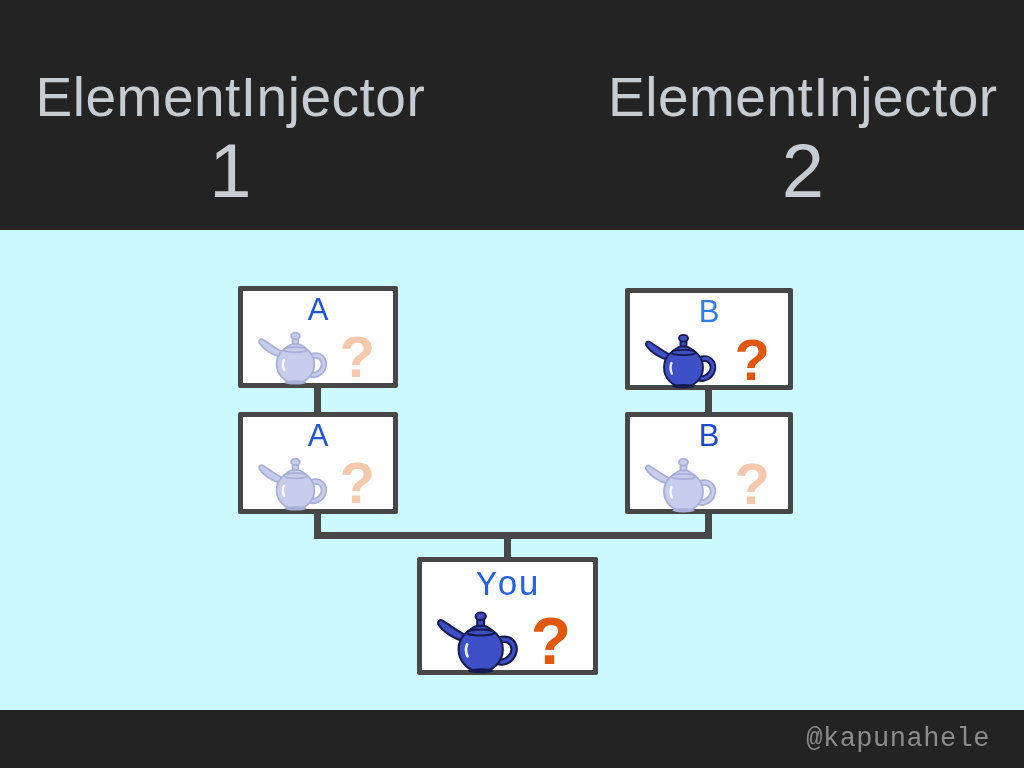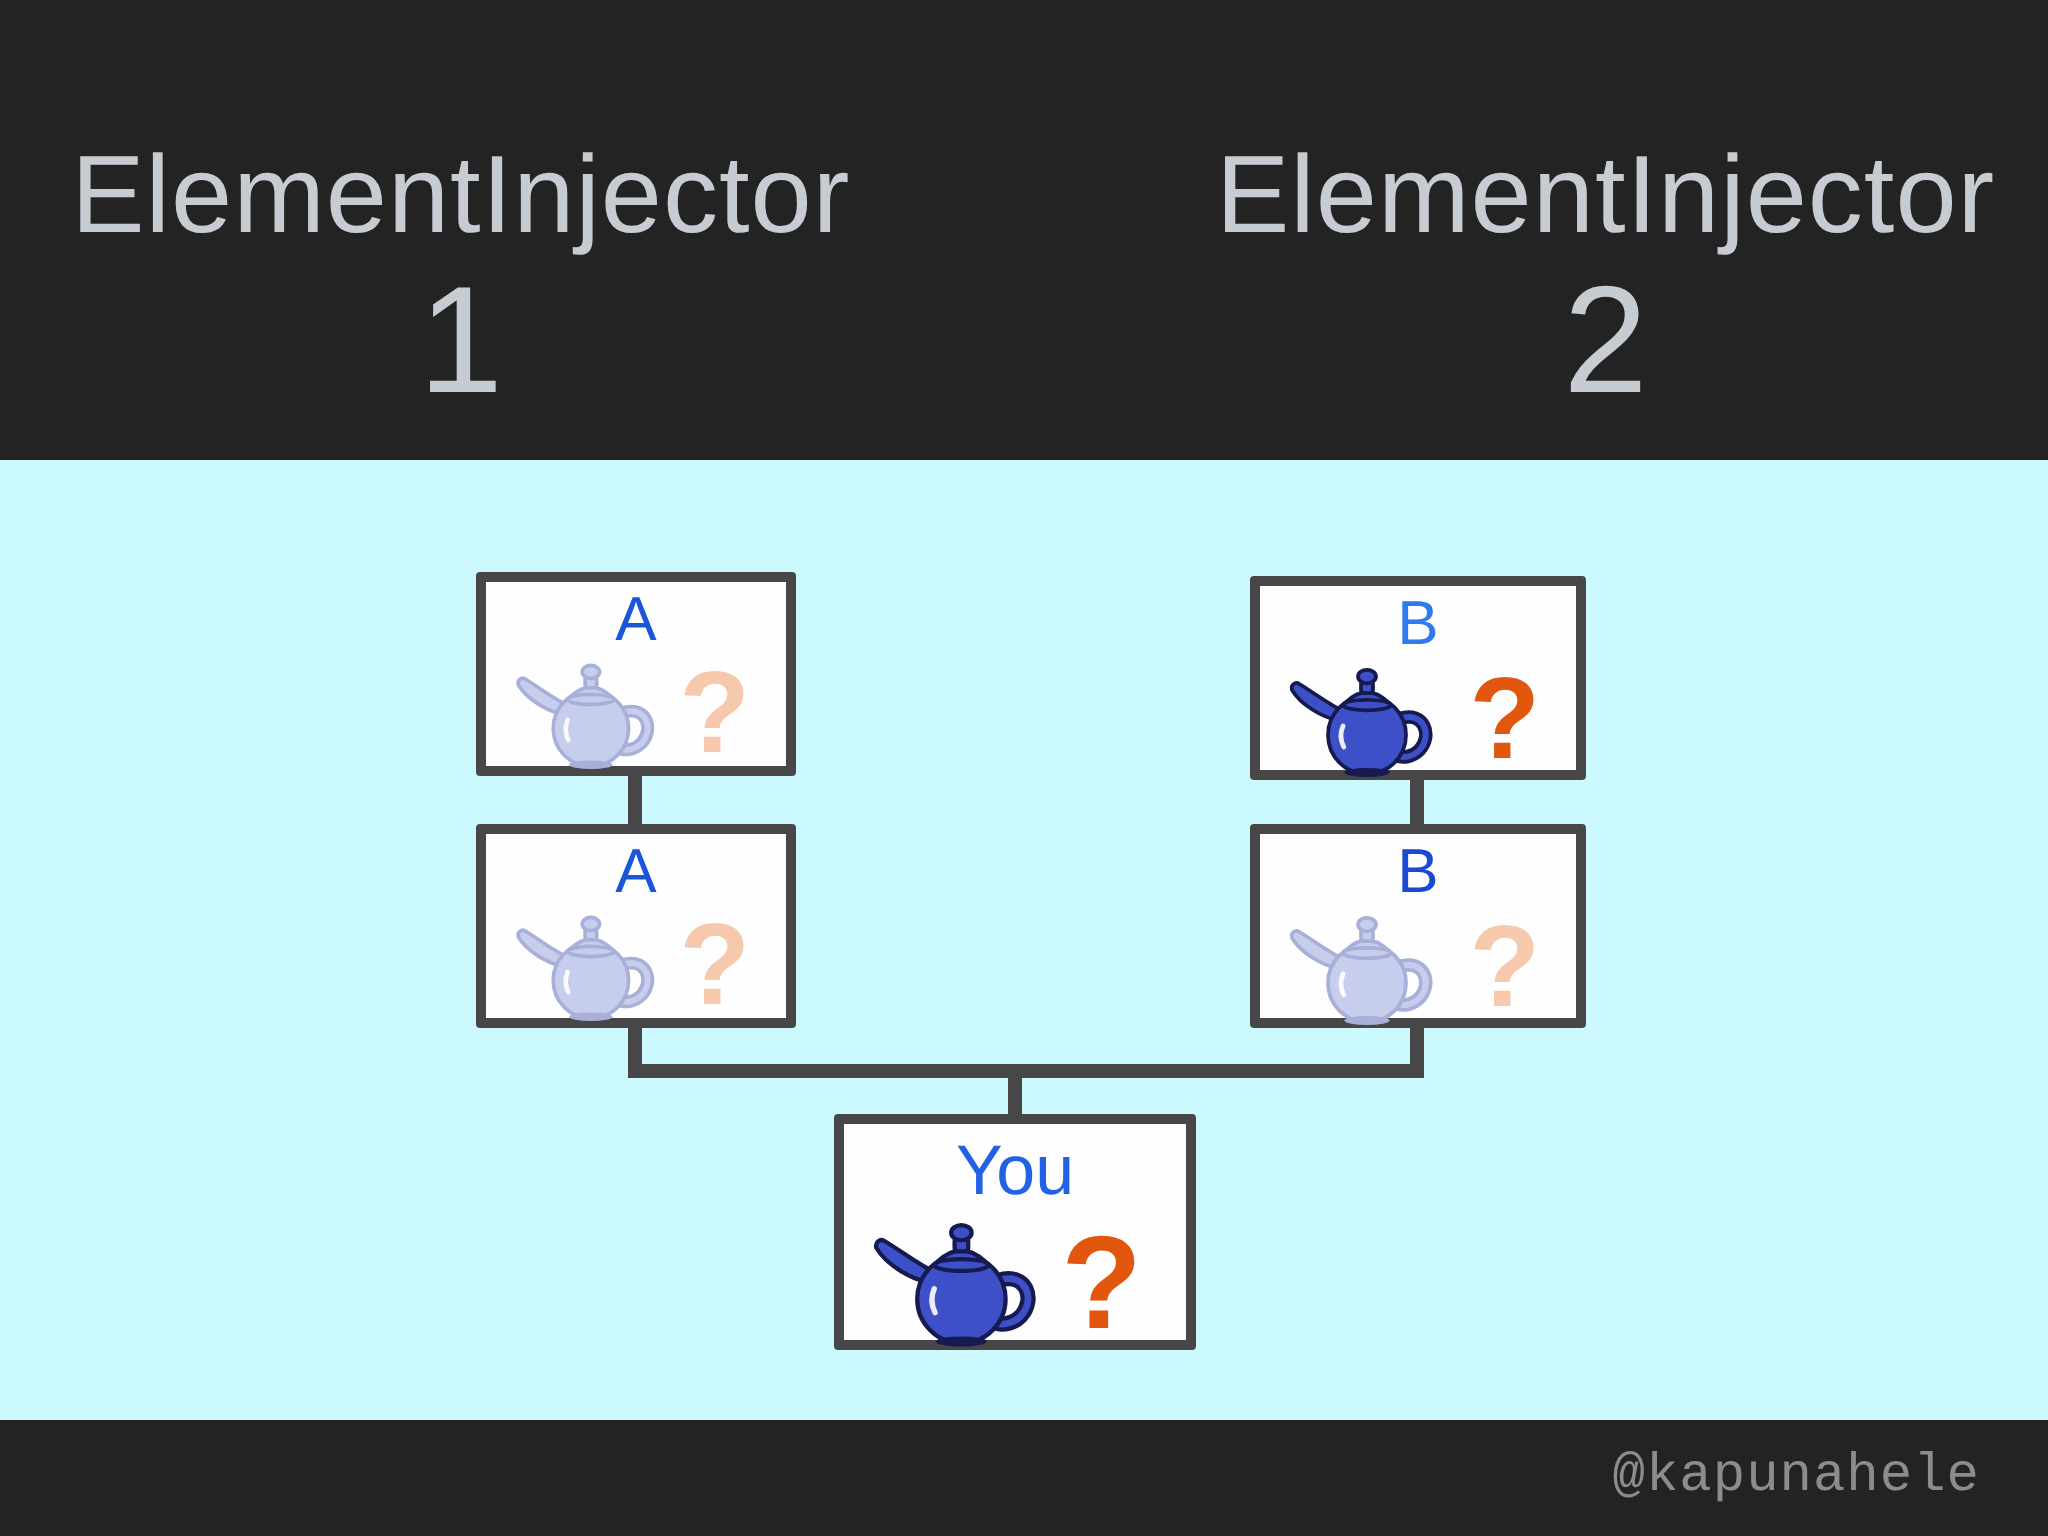--- a/index.html
+++ b/index.html
@@ -83,21 +83,21 @@
     justify-content: space-between;
     padding: 0 14px 4px 8px;
   }
   .question {
     font-size: 58px;
     line-height: 1;
     font-weight: 700;
     color: var(--q-color, #e2570e);
     padding-right: 4px;
   }
-  .node--you .node-label { font-size: 35px; line-height: 42px; margin-top: 3px; }
+  .node--you .node-label { font-size: 35px; line-height: 42px; margin-top: 3px; font-family: Liberation Mono, monospace; }
   .node--you .question   { font-size: 66px; padding-right: 8px; }
 
   
   .faded {
     --tp-body:    var(--teapot-faded-body,    #c7cdec);
     --tp-outline: var(--teapot-faded-outline, #a9b0d8);
     --q-color:    var(--question-faded,       #f6c9ad);
   }
   .active {
     --tp-body:    var(--teapot-active-body,    #3d50c8);

